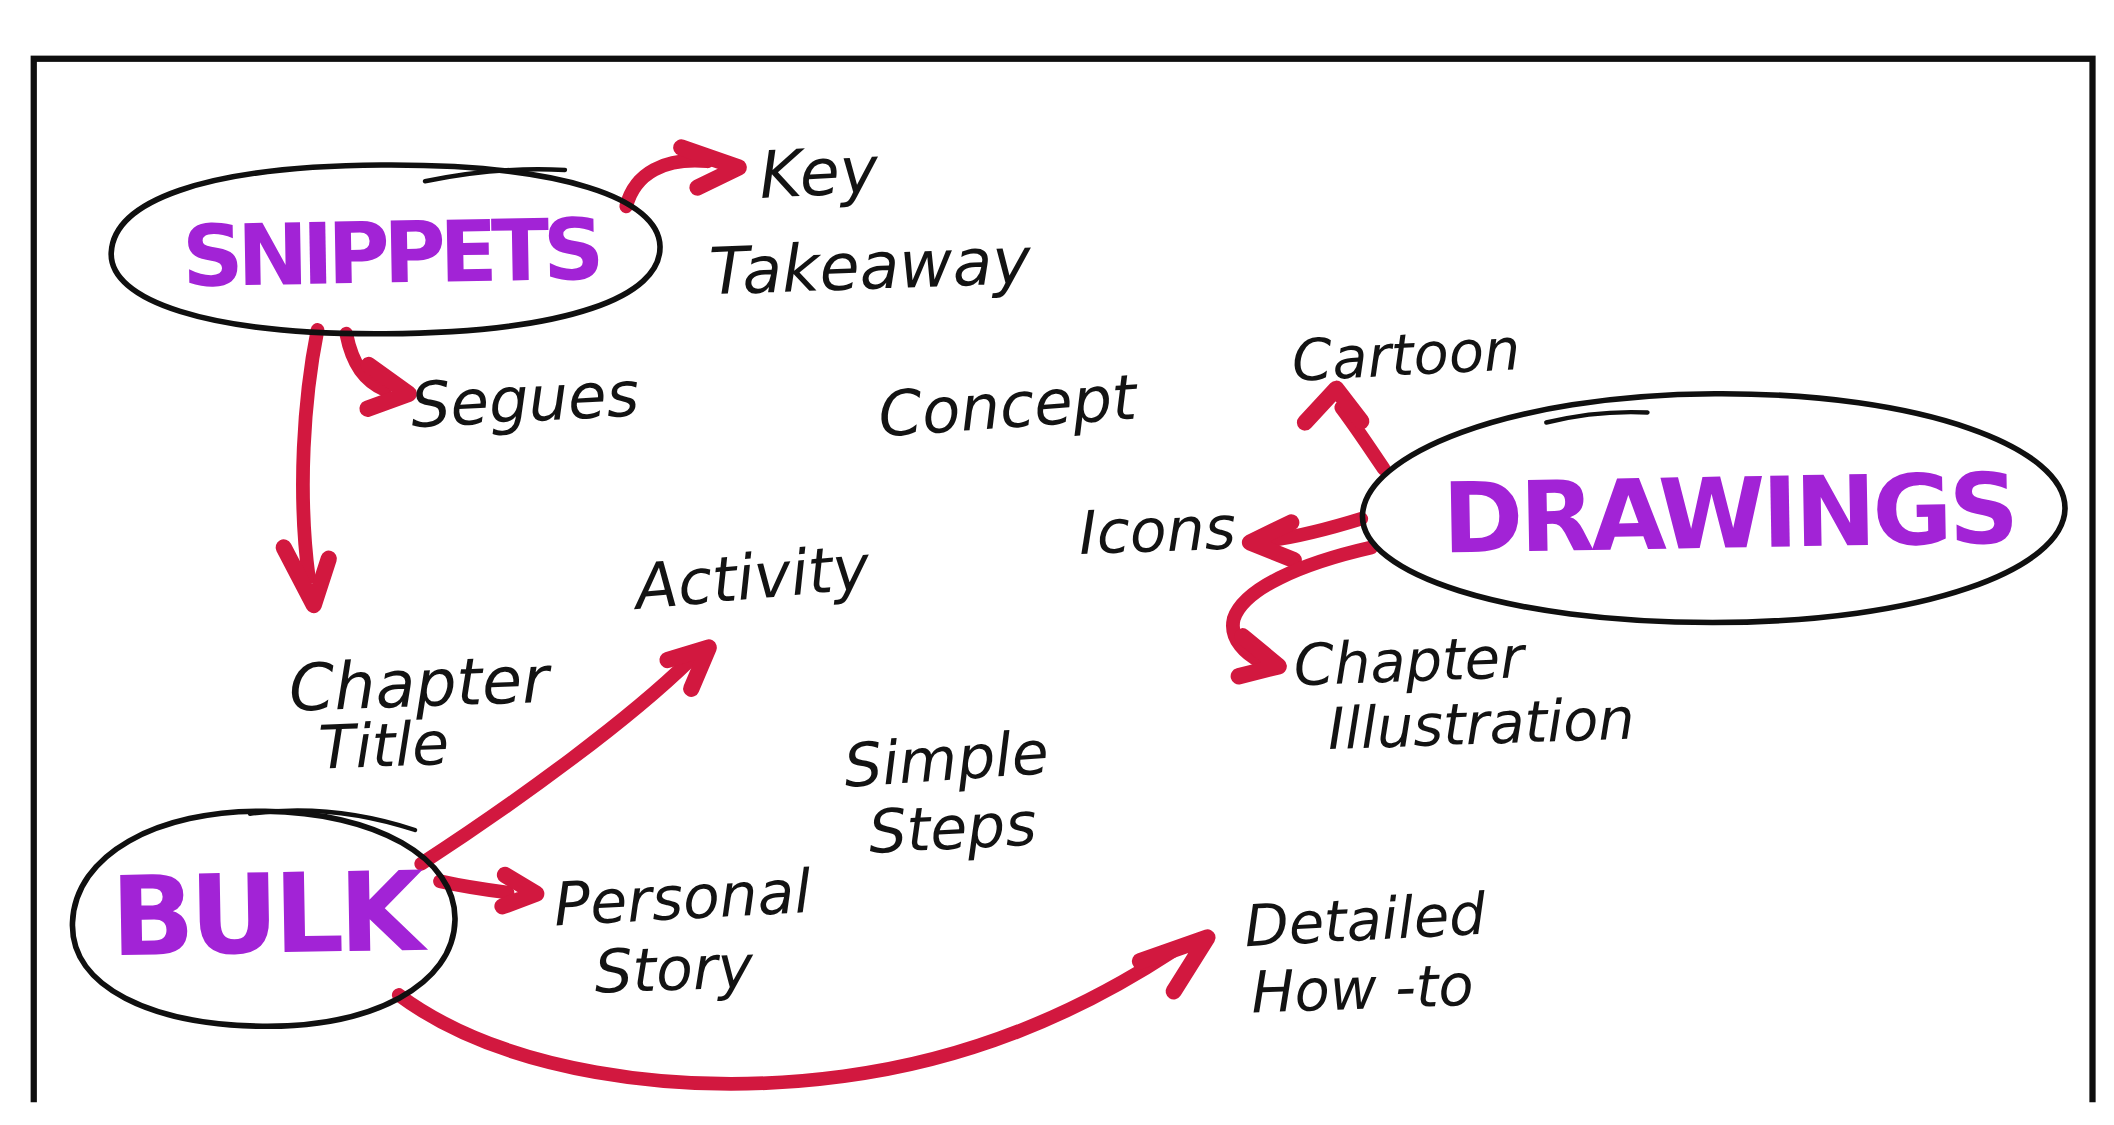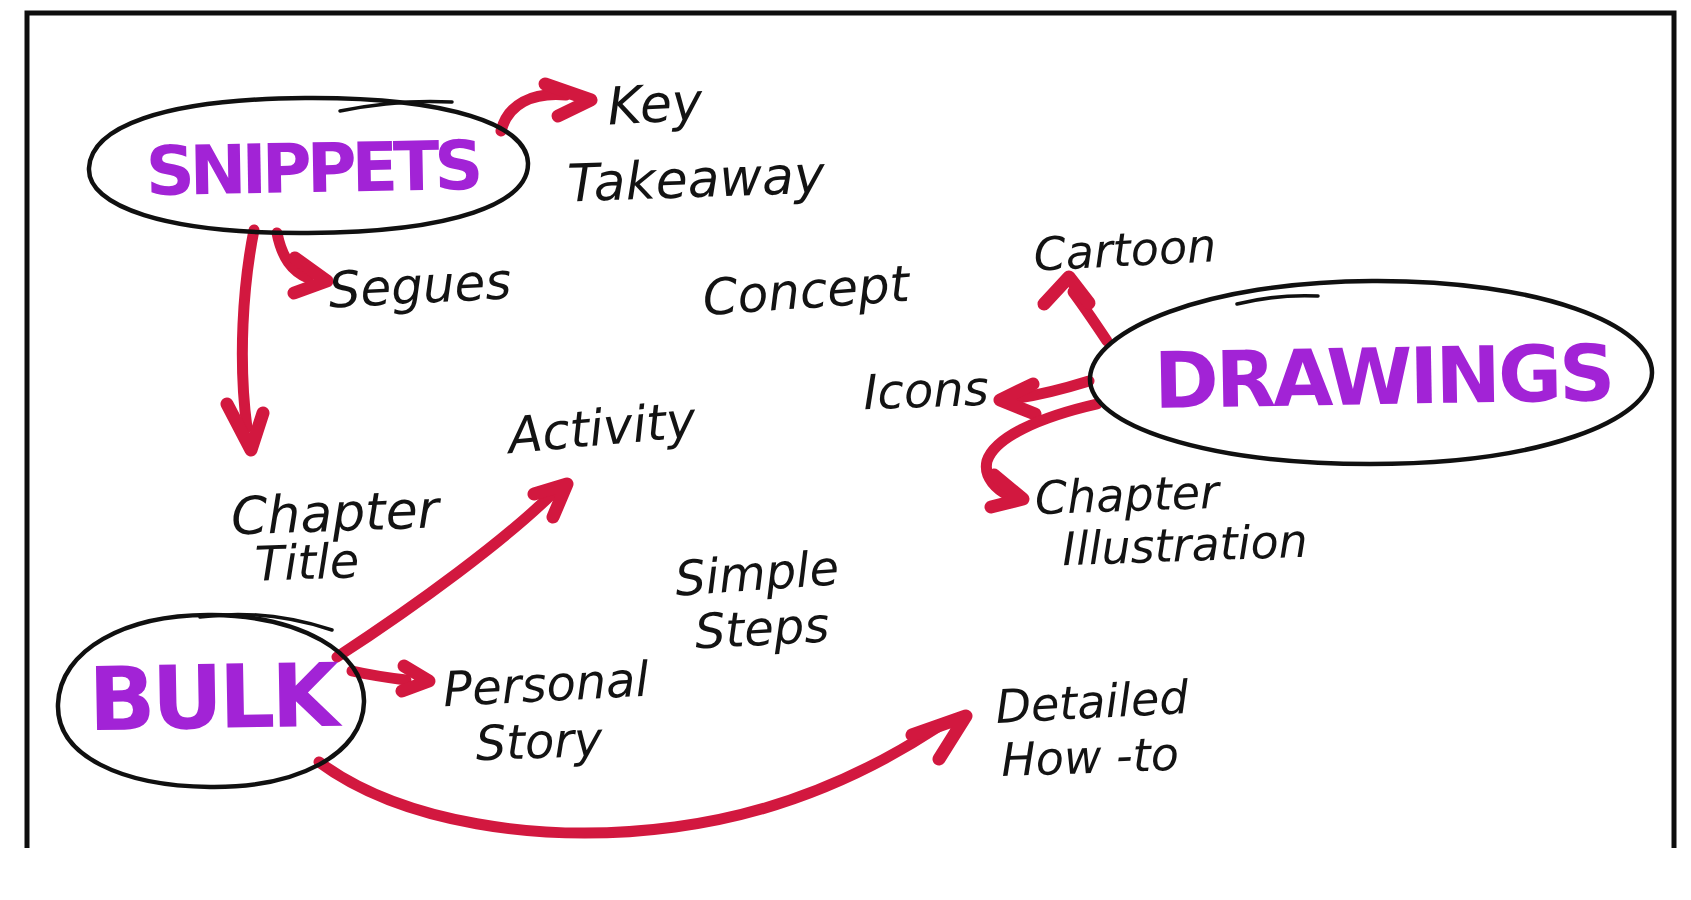--- a/index.html
+++ b/index.html
@@ -1,16 +1,16 @@
 <!DOCTYPE html>
 <html><head>
 <meta charset="utf-8">
 <style>
   html,body{margin:0;padding:0;background:#ffffff;}
-  .stage{position:relative;width:1691px;height:848px;background:#ffffff;overflow:hidden;}
+  .stage{position:relative;width:1691px;height:848px;background:#ffffff;overflow:hidden;margin-top:34px;}
   svg{display:block;}
   .frame{fill:none;stroke:#0e0e0e;stroke-width:5;}
   .bubble{fill:none;stroke:#101010;stroke-width:4.5;stroke-linecap:round;}
   .sketch{fill:none;stroke:#101010;stroke-width:3.5;stroke-linecap:round;}
   .node-lbl{font-family:"DejaVu Sans",sans-serif;font-weight:bold;fill:#a223d6;}
   .lbl{font-family:"DejaVu Sans",sans-serif;font-style:italic;fill:#131313;}
   .shaft{fill:none;stroke:#d2183f;stroke-width:11;stroke-linecap:round;}
   .head{fill:none;stroke:#d2183f;stroke-width:13;stroke-linecap:round;stroke-linejoin:round;}
 </style>
 </head>

